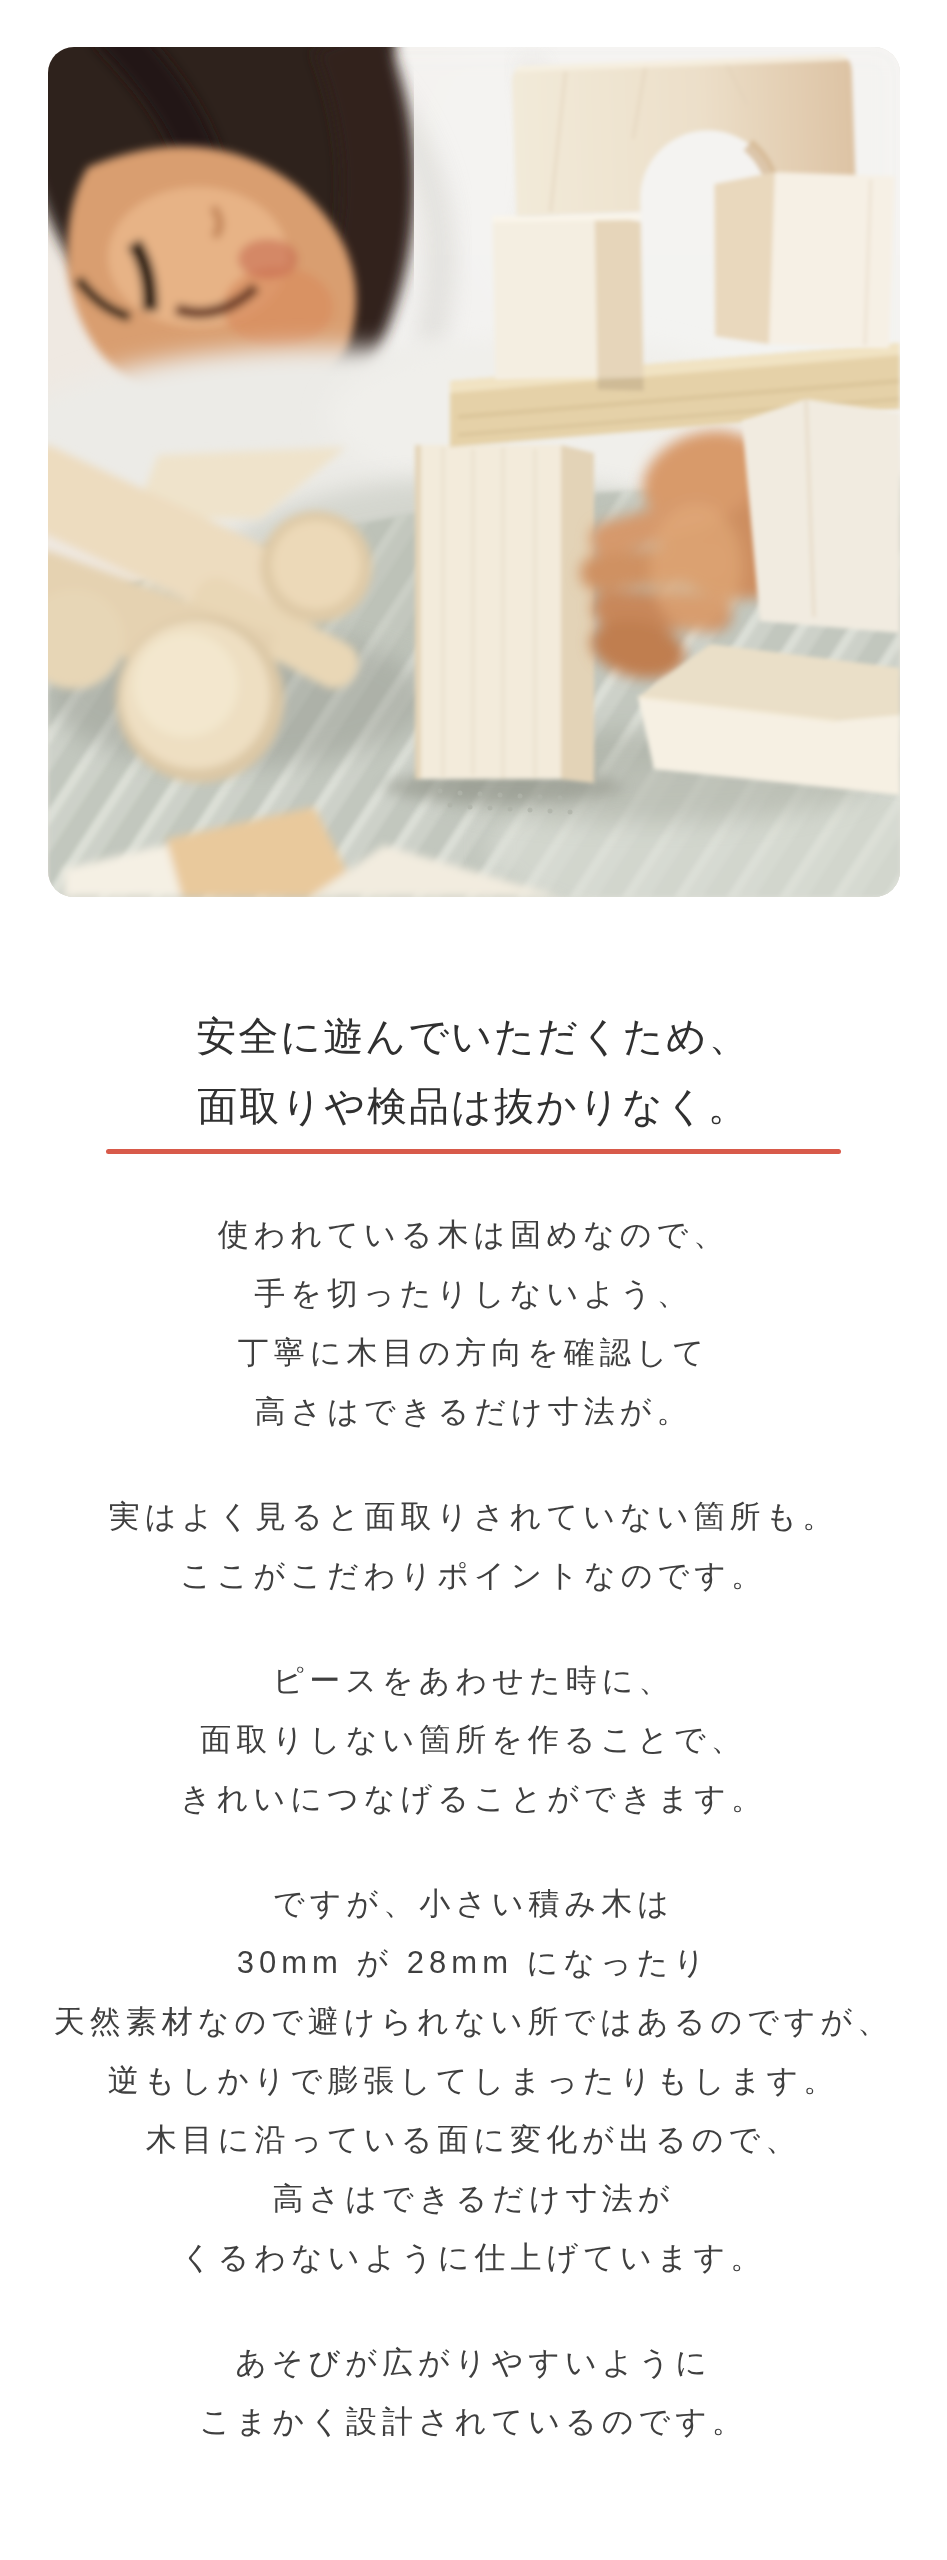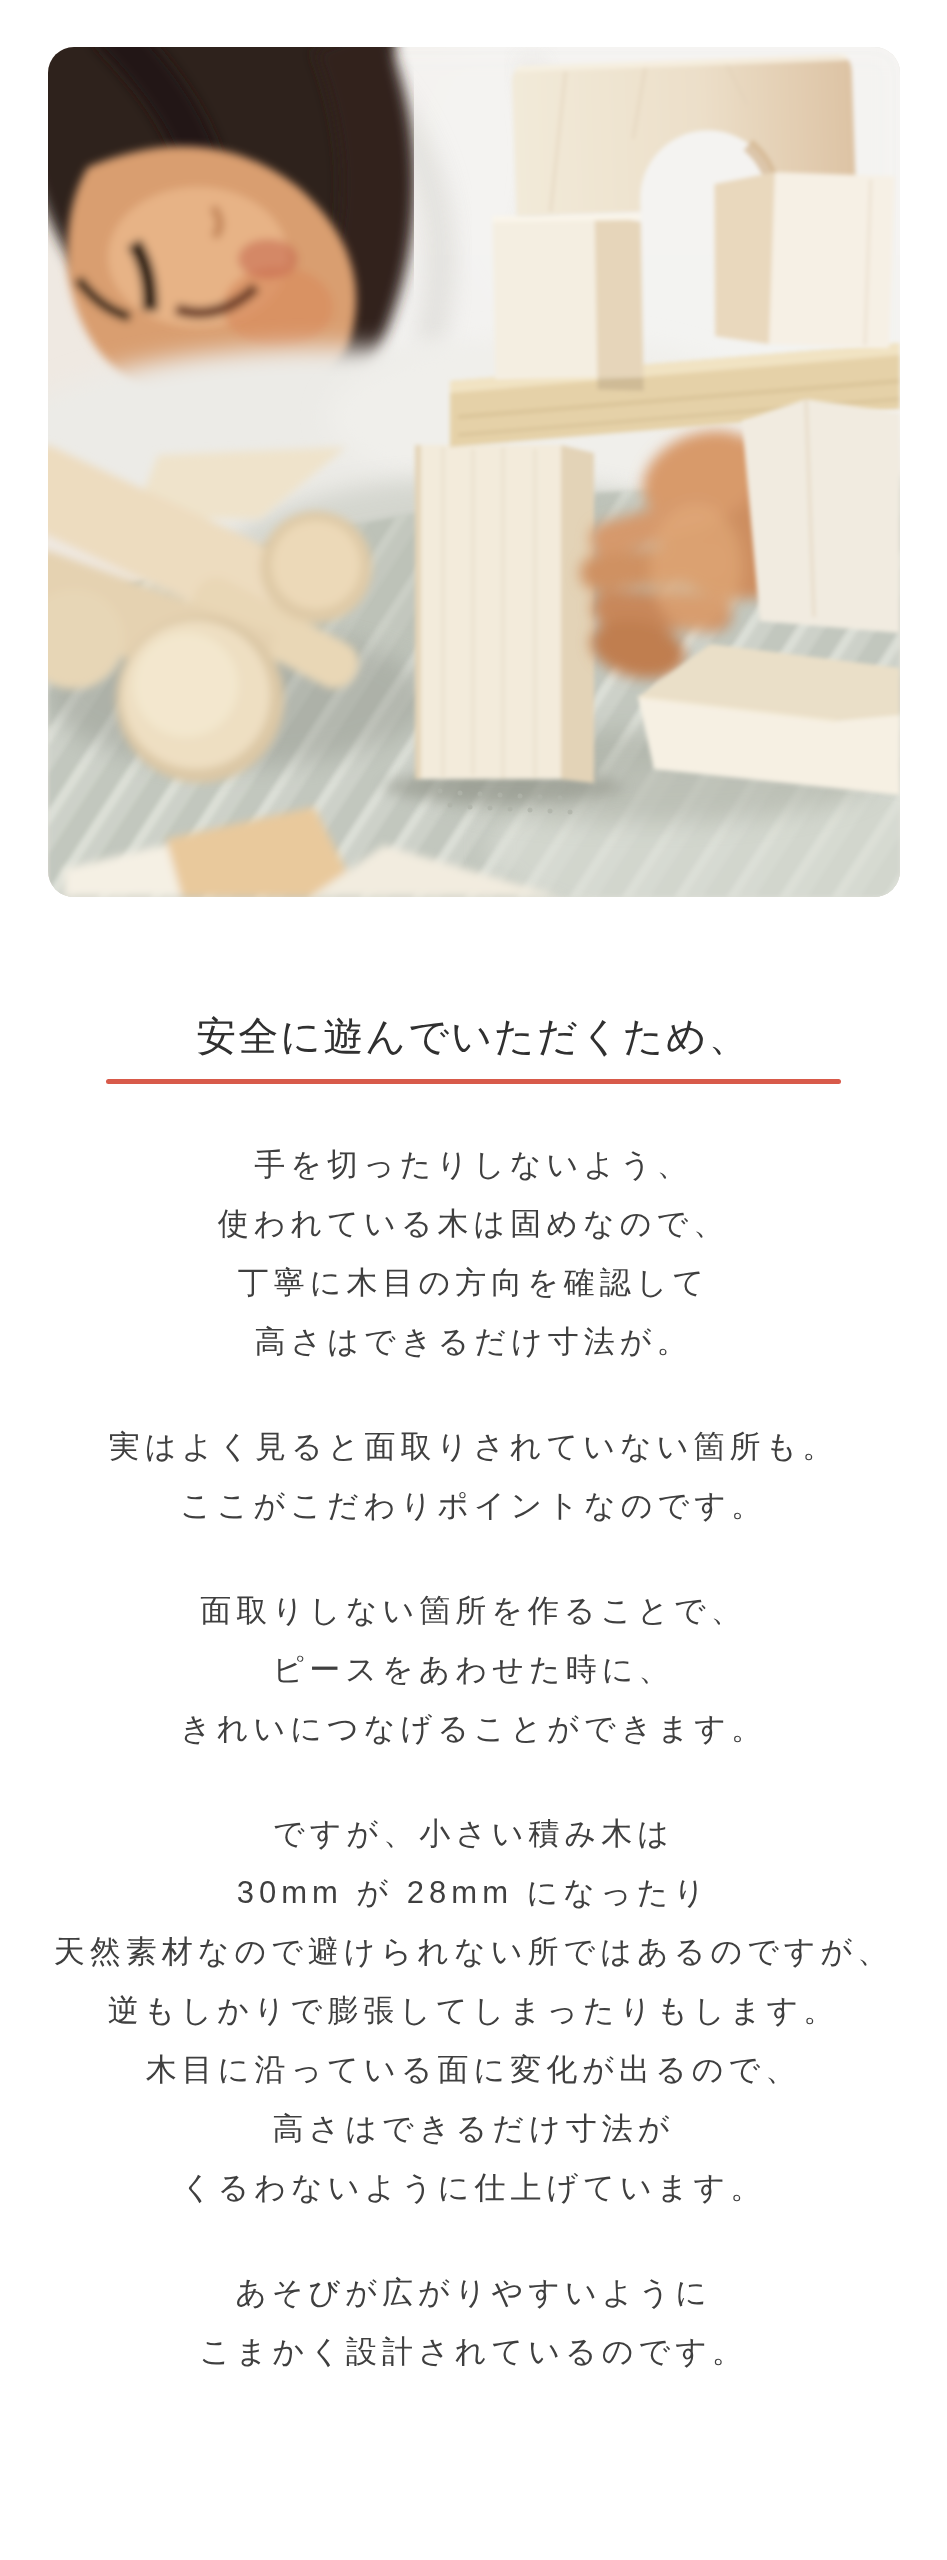--- a/index.html
+++ b/index.html
@@ -199,37 +199,38 @@
           <circle cx="482" cy="763" r="2.5"></circle>
         <circle cx="502" cy="764" r="2.5"></circle>
           <circle cx="522" cy="765" r="2.5"></circle>
       </g>
     </svg>
   </figure>
 
   <section class="copy">
     <h2 class="headline">
       <span class="hl">安全に遊んでいただくため、</span>
+      <span class="hl">面取りや検品は抜かりなく。</span>
     </h2>
     <div class="divider"></div>
 
     <div class="body-copy">
       <p>
+        <span class="line">使われている木は固めなので、</span>
         <span class="line">手を切ったりしないよう、</span>
-        <span class="line">使われている木は固めなので、</span>
         <span class="line">丁寧に木目の方向を確認して</span>
         <span class="line">高さはできるだけ寸法が。</span>
       </p>
       <p>
         <span class="line">実はよく見ると面取りされていない箇所も。</span>
         <span class="line">ここがこだわりポイントなのです。</span>
       </p>
       <p>
+        <span class="line">ピースをあわせた時に、</span>
         <span class="line">面取りしない箇所を作ることで、</span>
-        <span class="line">ピースをあわせた時に、</span>
         <span class="line">きれいにつなげることができます。</span>
       </p>
       <p>
         <span class="line">ですが、小さい積み木は</span>
         <span class="line">30mm が 28mm になったり</span>
         <span class="line">天然素材なので避けられない所ではあるのですが、</span>
         <span class="line">逆もしかりで膨張してしまったりもします。</span>
         <span class="line">木目に沿っている面に変化が出るので、</span>
         <span class="line">高さはできるだけ寸法が</span>
         <span class="line">くるわないように仕上げています。</span>

